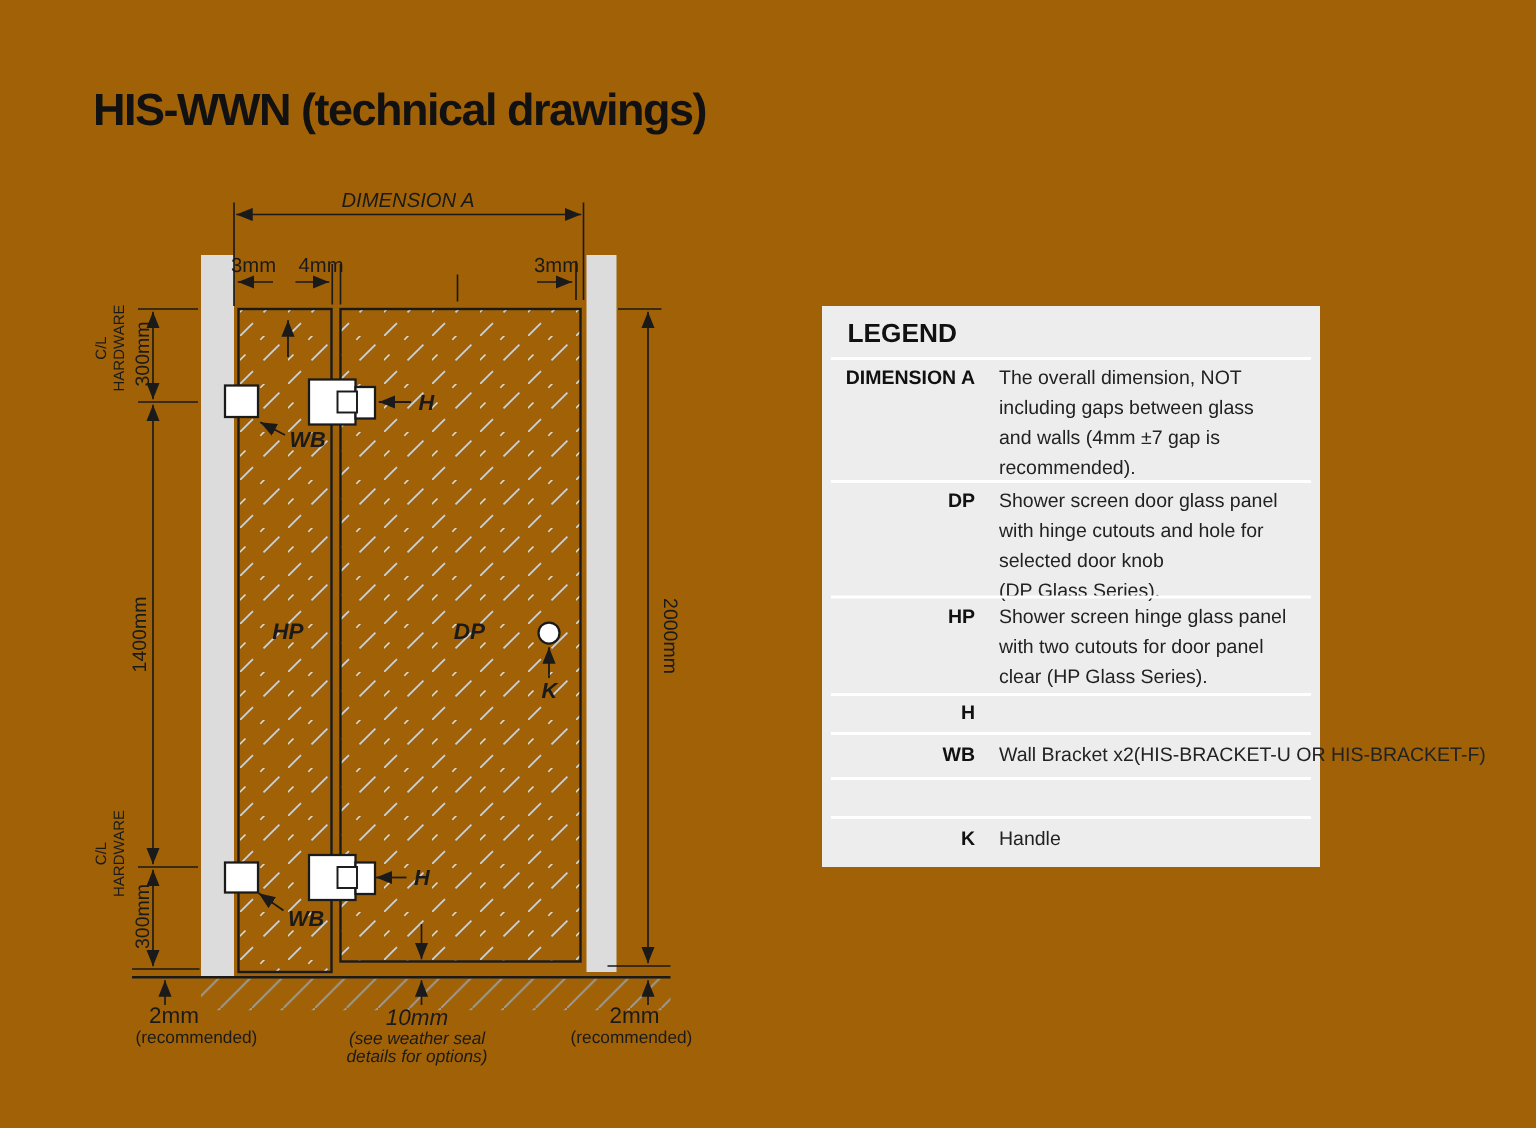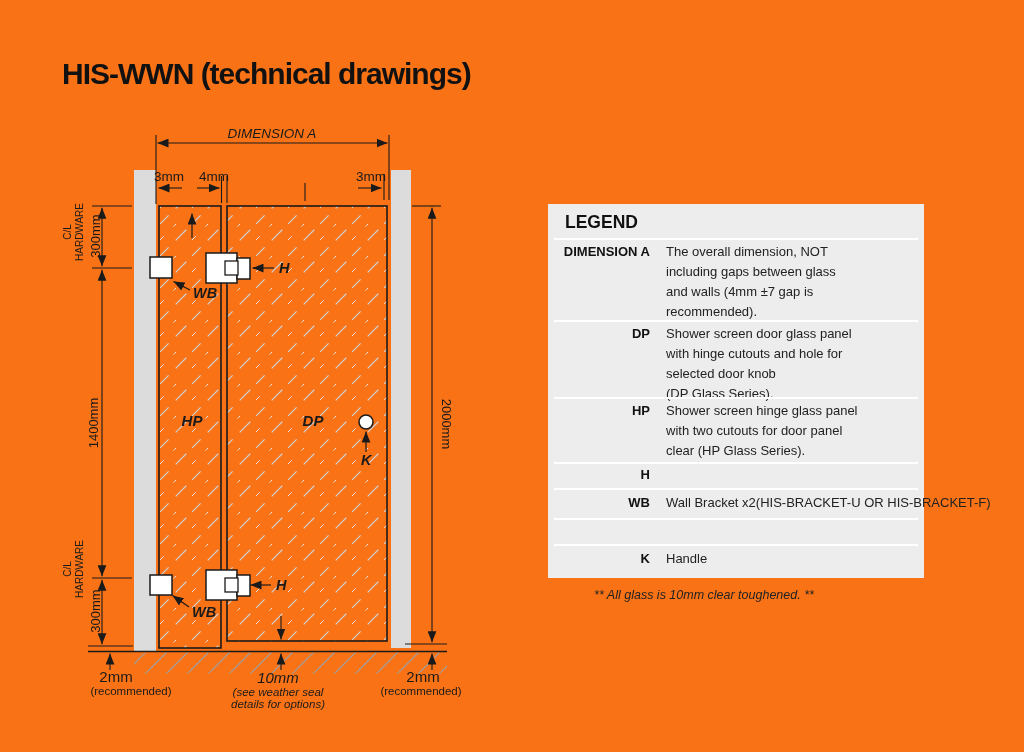--- a/index.html
+++ b/index.html
@@ -1,33 +1,33 @@
 <!DOCTYPE html>
 <html><head>
 <meta charset="utf-8">
 <style>
   html,body{margin:0;padding:0;background:#ffffff;}
-  .page{position:relative;width:1024px;height:752px;background:#f97316;overflow:hidden;
+  .page{position:relative;width:1024px;height:752px;background:#a16207;overflow:hidden;
         font-family:"Liberation Sans","DejaVu Sans",sans-serif;color:#1a1a1a;}
   .title{position:absolute;left:62px;top:57px;font-size:30px;font-weight:bold;
          letter-spacing:-1px;color:#111;}
   svg.drawing{position:absolute;left:0;top:0;width:1024px;height:752px;}
   svg text{fill:#1a1a1a;font-family:"Liberation Sans","DejaVu Sans",sans-serif;}
   .dim-t{font-size:13.5px;}
   .dim-it{font-size:13.5px;font-style:italic;}
   .rot-t{font-size:13px;}
   .cl-t{font-size:10px;}
   .panel-t{font-size:15px;font-weight:bold;font-style:italic;}
   .hw-t{font-size:14.5px;font-weight:bold;font-style:italic;}
   .big-num{font-size:15px;}
   .big-num-it{font-size:15px;font-style:italic;}
   .note-t{font-size:11.5px;}
   .note-it{font-size:11.5px;font-style:italic;}
 
-  .legend{position:absolute;left:548px;top:204px;width:376px;height:374px;background:#ededed;}
+  .legend{position:absolute;left:548px;top:204px;width:332px;height:374px;background:#ededed;}
   .legend-heading{position:absolute;left:17px;top:8px;font-size:17.5px;font-weight:bold;color:#111;}
   .divider{position:absolute;left:6px;right:6px;height:2px;background:#ffffff;}
   .lrow-term{position:absolute;left:8px;width:94px;text-align:right;
              font-size:13px;font-weight:bold;color:#111;}
   .lrow-desc{position:absolute;left:118px;width:196px;font-size:13px;line-height:20px;
              white-space:pre-line;color:#222;}
   .lrow-desc.nowrap{width:360px;white-space:nowrap;}
   .footnote{position:absolute;left:548px;top:588px;width:312px;text-align:center;
             font-size:12.5px;font-style:italic;color:#222;}
 </style>
@@ -208,15 +208,14 @@
     <div class="lrow-term" style="top:291px;">WB</div>
     <div class="lrow-desc nowrap" style="top:289px;">Wall Bracket x2(HIS-BRACKET-U OR HIS-BRACKET-F)</div>
 
     <div class="divider" style="top:314px;"></div>
     <div class="divider" style="top:340px;"></div>
 
     <div class="lrow-term" style="top:347px;">K</div>
     <div class="lrow-desc" style="top:345px;">Handle</div>
   </div>
 
-  <div class="footnote">** All glass is 10mm clear toughened. **</div>
 
 </div>
 
 </body></html>

